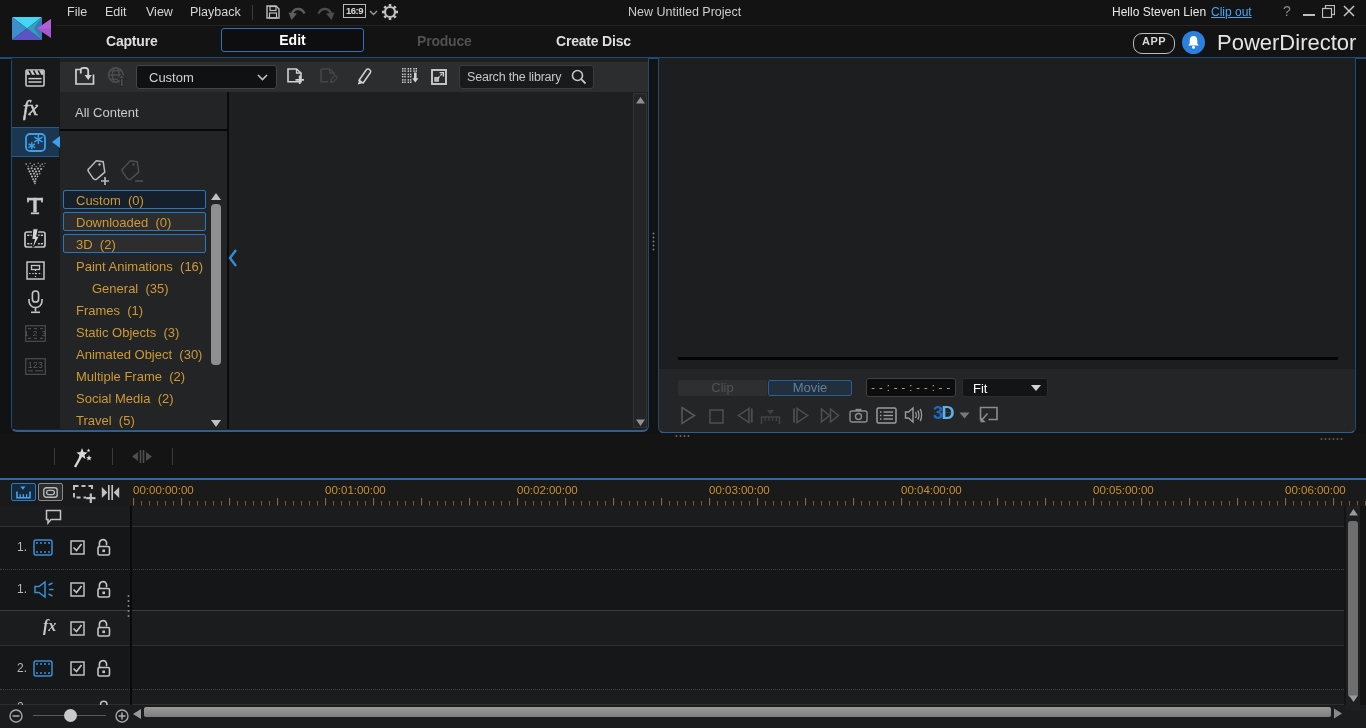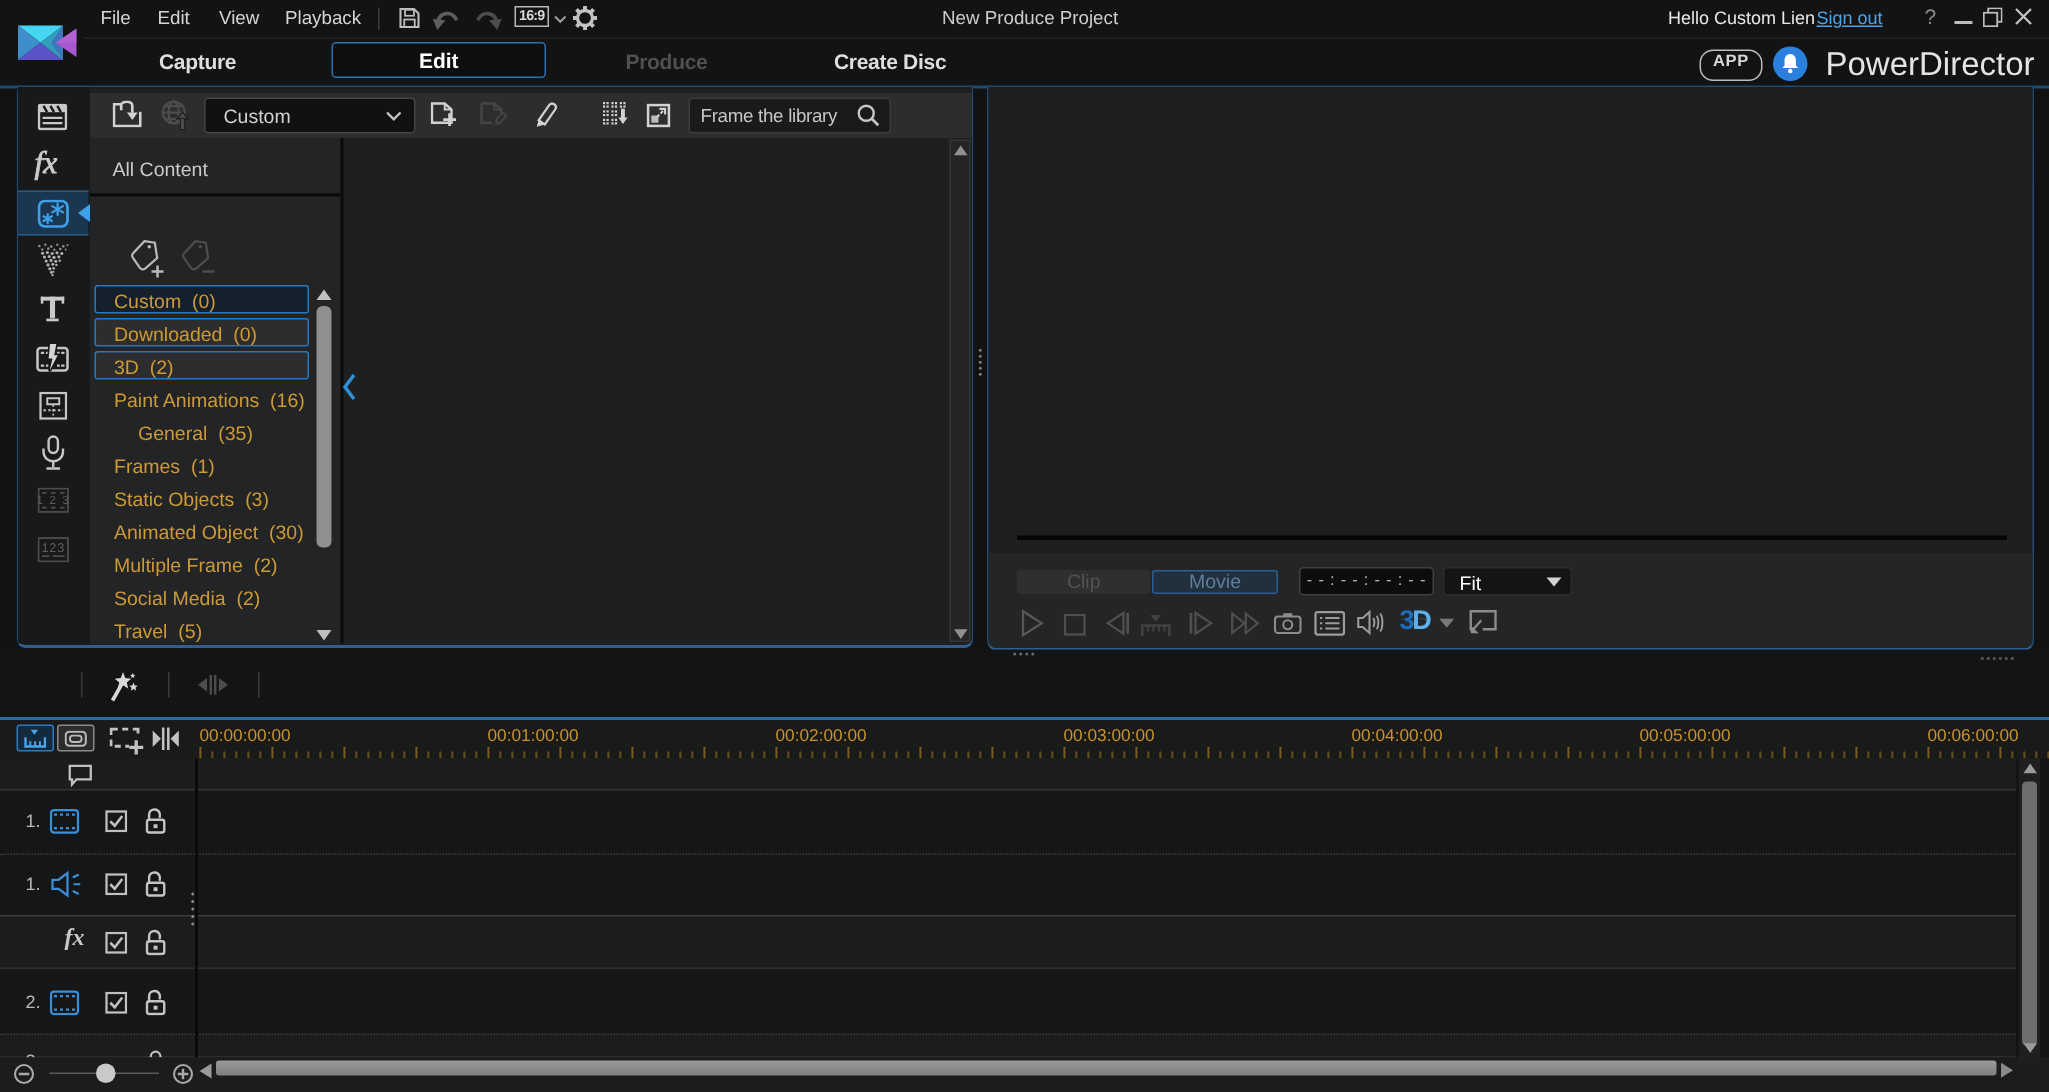--- a/index.html
+++ b/index.html
@@ -60,24 +60,24 @@
       <line x1="9" y1="14.5" x2="9" y2="17"></line>
     <line x1="1" y1="9" x2="3.5" y2="9"></line>
       <line x1="14.5" y1="9" x2="17" y2="9"></line>
     <line x1="3.3" y1="3.3" x2="5.1" y2="5.1"></line>
       <line x1="12.9" y1="12.9" x2="14.7" y2="14.7"></line>
     <line x1="3.3" y1="14.7" x2="5.1" y2="12.9"></line>
       <line x1="12.9" y1="5.1" x2="14.7" y2="3.3"></line>
   </g>
 </svg>
 
-<div class="abs" style="left:628px;top:5px;color:#cdcdcd;font-size:12.5px;">New Produce Project</div>
-
-<div class="abs" style="left:1112px;top:5px;color:#e9e9e9;font-size:12px;">Hello Custom Lien</div>
-<div class="abs" style="left:1211px;top:5px;color:#4ba4ea;font-size:12px;text-decoration:underline;">Sign out</div>
+<div class="abs" style="left:628px;top:5px;color:#cdcdcd;font-size:12.5px;">New Untitled Project</div>
+
+<div class="abs" style="left:1112px;top:5px;color:#e9e9e9;font-size:12px;">Hello Steven Lien</div>
+<div class="abs" style="left:1211px;top:5px;color:#4ba4ea;font-size:12px;text-decoration:underline;">Clip out</div>
 <div class="abs" style="left:1283px;top:3px;color:#8a8a8a;font-size:14px;">?</div>
 <div class="abs" style="left:1303px;top:14px;width:12px;height:2px;background:#bdbdbd;"></div>
 <svg class="abs" style="left:1322px;top:5px;" width="13" height="13" viewBox="0 0 13 13">
   <rect x="3.5" y="0.5" width="9" height="9" fill="none" stroke="#bdbdbd" stroke-width="1.2"></rect>
   <rect x="0.5" y="3.5" width="9" height="9" fill="#131314" stroke="#bdbdbd" stroke-width="1.2"></rect>
 </svg>
 <svg class="abs" style="left:1343px;top:5px;" width="12" height="12" viewBox="0 0 12 12">
   <path d="M1,1 L11,11 M11,1 L1,11" stroke="#c4c4c4" stroke-width="1.5"></path>
 </svg>
 
@@ -303,21 +303,21 @@
 </svg>
 
 <svg class="abs" style="left:431px;top:69px;" width="16" height="16" viewBox="0 0 16 16">
   <rect x="1" y="1" width="14" height="14" fill="none" stroke="#d2d2d2" stroke-width="1.8"></rect>
   <rect x="3.2" y="8" width="4.8" height="4.8" fill="#bdbdbd"></rect>
   <line x1="7" y1="9" x2="12" y2="4" stroke="#d2d2d2" stroke-width="1.4" stroke-dasharray="2.2 1.2"></line>
   <path d="M8.6,3.6 L12.4,3.6 L12.4,7.4" fill="none" stroke="#d2d2d2" stroke-width="1.4"></path>
 </svg>
 
 <div class="abs" style="left:459px;top:65px;width:135px;height:24px;background:#191a1b;border:1px solid #3c3c3c;border-radius:3px;"></div>
-<div class="abs" style="left:467px;top:70px;color:#c6c6c6;font-size:12.5px;letter-spacing:-0.2px;">Frame the library</div>
+<div class="abs" style="left:467px;top:70px;color:#c6c6c6;font-size:12.5px;letter-spacing:-0.2px;">Search the library</div>
 <svg class="abs" style="left:571px;top:69px;" width="16" height="16" viewBox="0 0 16 16">
   <circle cx="6.5" cy="6.5" r="5" fill="none" stroke="#c6c6c6" stroke-width="1.6"></circle>
   <line x1="10.2" y1="10.2" x2="14.5" y2="14.5" stroke="#c6c6c6" stroke-width="1.8"></line>
 </svg>
 
 <div class="abs" style="left:60px;top:92px;width:167px;height:337px;background:#232425;"></div>
 <div class="abs" style="left:227px;top:92px;width:1.5px;height:337px;background:#0b0b0b;"></div>
 <div class="abs" style="left:75px;top:105px;color:#cacaca;font-size:13px;">All Content</div>
 <div class="abs" style="left:60px;top:129px;width:167px;height:1.5px;background:#080808;"></div>
 

